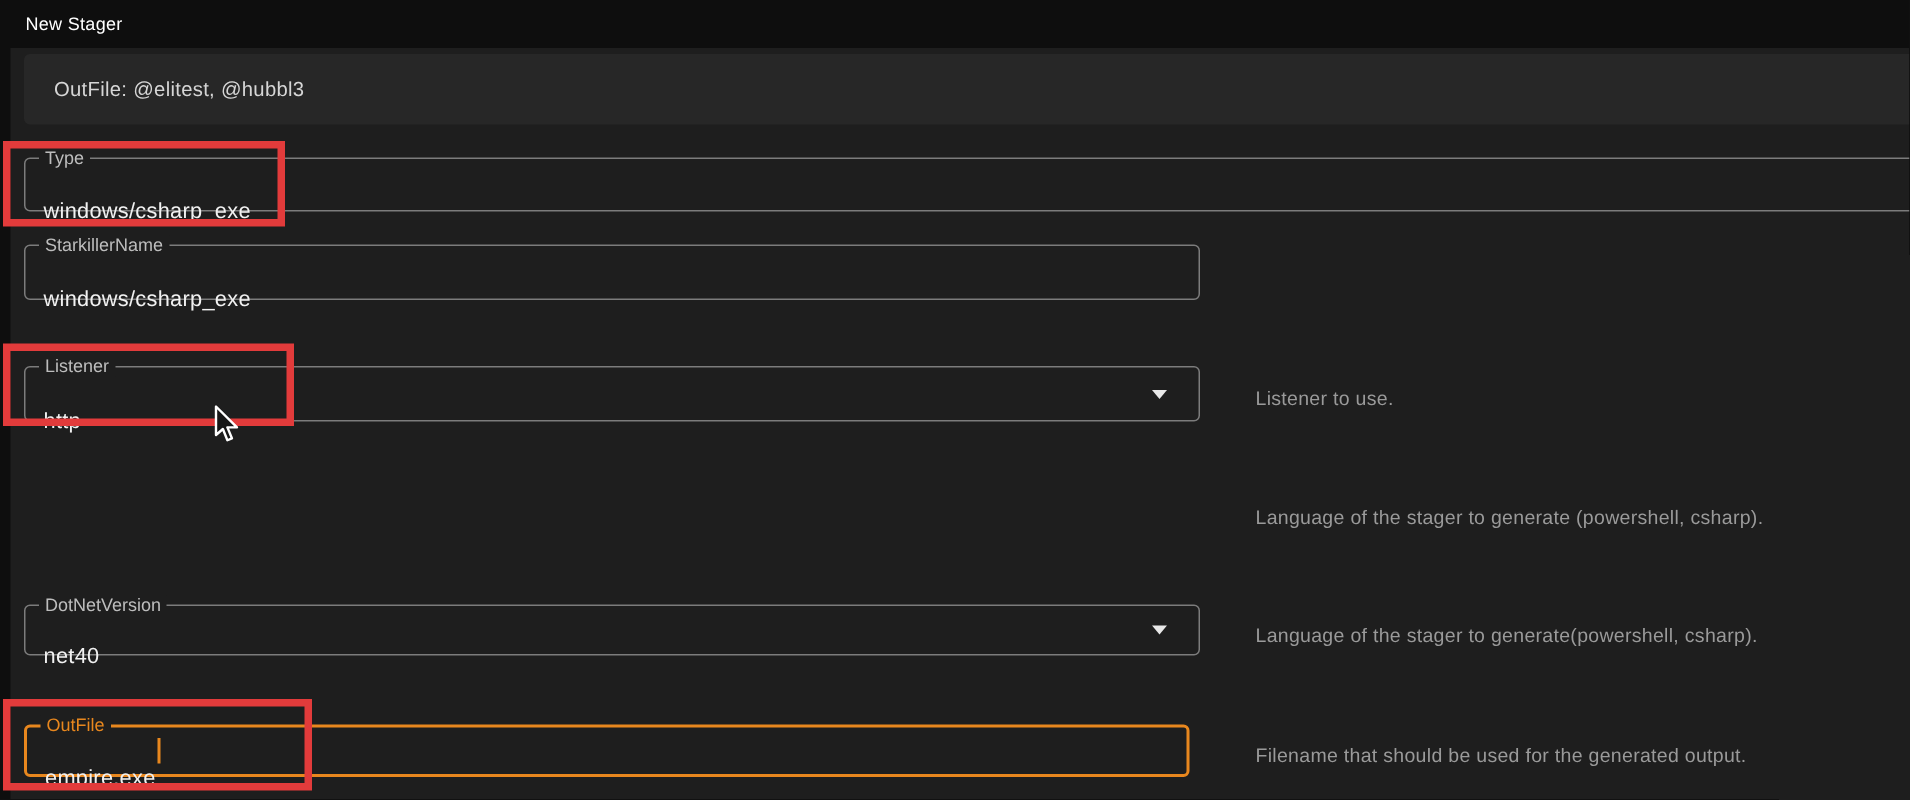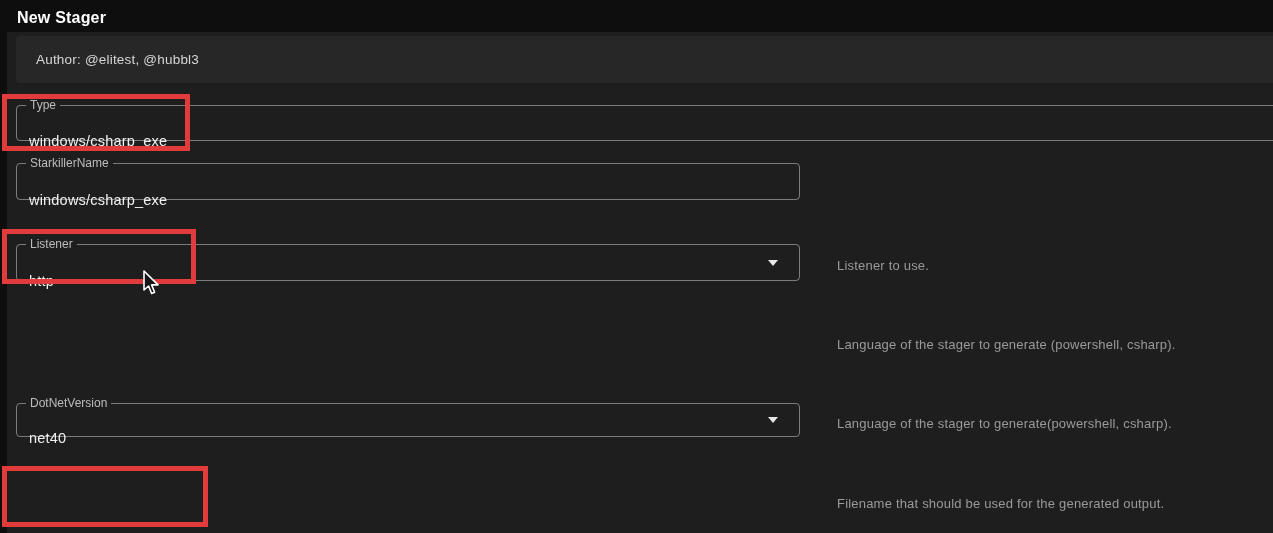--- a/index.html
+++ b/index.html
@@ -4,21 +4,21 @@
 <style>
   html,body{margin:0;padding:0;background:#0e0e0e;}
   .stage{
     position:relative;width:1273px;height:533px;overflow:hidden;
     background:#0e0e0e;
     font-family:"Liberation Sans","DejaVu Sans",sans-serif;
     -webkit-font-smoothing:antialiased;
   }
   .page-title{
     position:absolute;left:17px;top:9px;
-    font-size:16px;font-weight:bold;color:#ffffff;letter-spacing:.2px;
+    font-size:12px;font-weight:normal;color:#ffffff;letter-spacing:.2px;
   }
   .panel{
     position:absolute;left:7px;top:32px;right:0;bottom:0;
     background:#1e1e1e;
   }
   .author-card{
     position:absolute;left:9px;top:4px;right:0;height:47px;
     background:#272727;border-radius:4px 0 0 4px;
     display:flex;align-items:center;
   }
@@ -84,21 +84,21 @@
 </head>
 <body>
 
 <div class="stage">
 
   <div class="page-title">New Stager</div>
 
   <div class="panel">
 
     <div class="author-card">
-      <span>Author: @elitest, @hubbl3</span>
+      <span>OutFile: @elitest, @hubbl3</span>
     </div>
 
     <div class="field f-type">
       <span class="flabel">Type</span>
       <span class="fvalue">windows/csharp_exe</span>
     </div>
 
     <div class="field f-starkiller">
       <span class="flabel">StarkillerName</span>
       <span class="fvalue">windows/csharp_exe</span>
@@ -113,20 +113,25 @@
 
     <div class="help h-language">Language of the stager to generate (powershell, csharp).</div>
 
     <div class="field f-dotnet">
       <span class="flabel">DotNetVersion</span>
       <span class="fvalue">net40</span>
       <span class="caret-down"></span>
     </div>
     <div class="help h-dotnet">Language of the stager to generate(powershell, csharp).</div>
 
+    <div class="field f-outfile">
+      <span class="flabel">OutFile</span>
+      <span class="fvalue">empire.exe</span>
+      <span class="text-caret"></span>
+    </div>
     <div class="help h-outfile">Filename that should be used for the generated output.</div>
 
   </div>
 
   <div class="annot a-type"></div>
   <div class="annot a-listener"></div>
   <div class="annot a-outfile"></div>
 
   <svg class="cursor" width="20" height="28" viewBox="0 0 20 28">
     <polygon points="2,1 2,20 6.6,16 9.6,23.5 12.6,22.2 9.6,14.9 16,14.9" fill="#161616" stroke="#ffffff" stroke-width="1.6" stroke-linejoin="round"></polygon>

